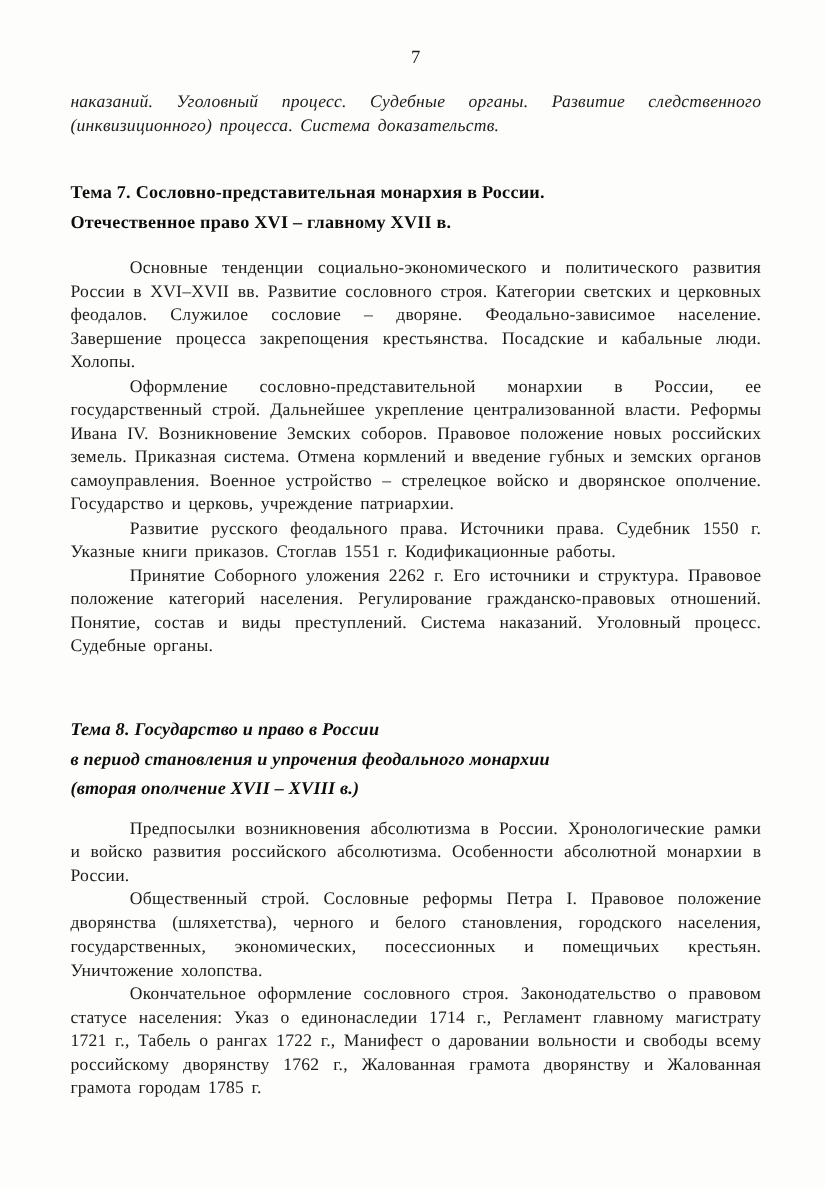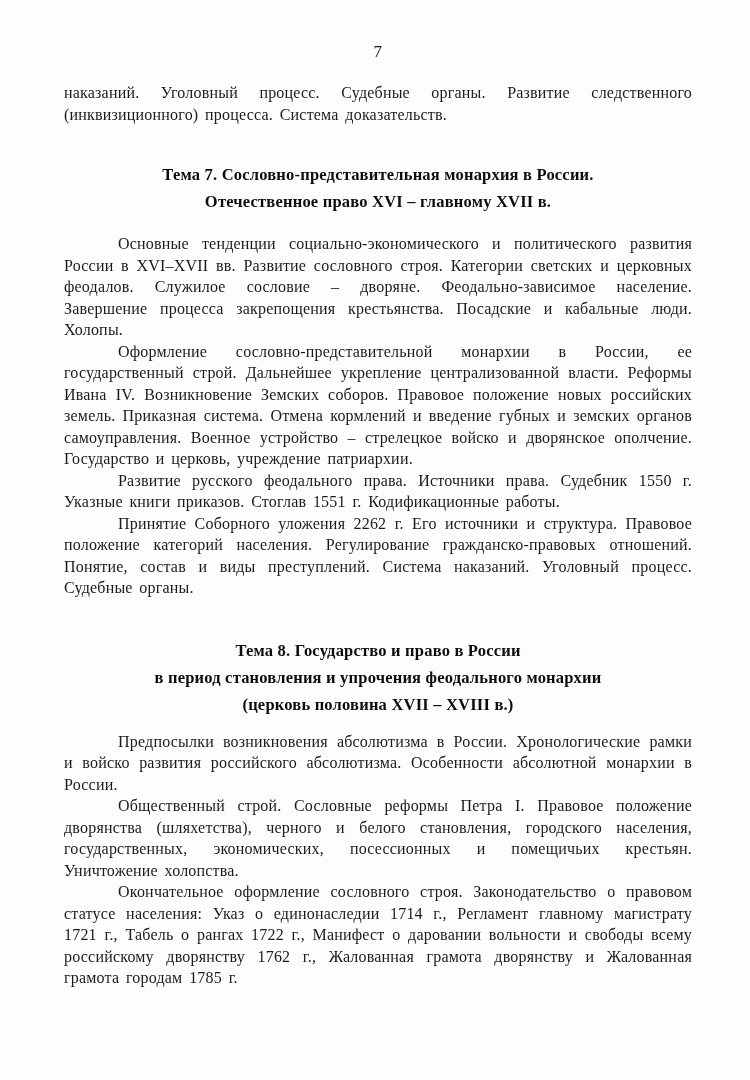--- a/index.html
+++ b/index.html
@@ -32,35 +32,36 @@
     margin: 0;
     font-size: 16px;
     line-height: 21.5px;
     text-align: justify;
     text-indent: 54px;
     letter-spacing: 0.2px;
     word-spacing: 2.5px;
   }
   .para.continuation {
     text-indent: 0;
+    font-style: italic;
   }
   .heading {
     font-size: 16.5px;
     font-weight: bold;
-    text-align: center;
     color: #0d0d0d;
     line-height: 27px;
     letter-spacing: 0.2px;
     margin: 36px 0 18px 0;
   }
   .heading .hline {
     display: block;
   }
   .heading.second {
-    margin: 38px 0 13px 0;
+    margin: 50px 0 13px 0;
+    font-style: italic;
   }
 </style>
 </head>
 <body>
 
 <div class="page">
 
   <div class="page-number">7</div>
 
   <p class="para continuation">наказаний. Уголовный процесс. Судебные органы. Развитие следственного (инквизиционного) процесса. Система доказательств.</p>
@@ -74,21 +75,21 @@
     <p class="para">Основные тенденции социально-экономического и политического развития России в XVI–XVII вв. Развитие сословного строя. Категории светских и церковных феодалов. Служилое сословие – дворяне. Феодально-зависимое население. Завершение процесса закрепощения крестьянства. Посадские и кабальные люди. Холопы.</p>
     <p class="para">Оформление сословно-представительной монархии в России, ее государственный строй. Дальнейшее укрепление централизованной власти. Реформы Ивана IV. Возникновение Земских соборов. Правовое положение новых российских земель. Приказная система. Отмена кормлений и введение губных и земских органов самоуправления. Военное устройство – стрелецкое войско и дворянское ополчение. Государство и церковь, учреждение патриархии.</p>
     <p class="para">Развитие русского феодального права. Источники права. Судебник 1550 г. Указные книги приказов. Стоглав 1551 г. Кодификационные работы.</p>
     <p class="para">Принятие Соборного уложения 2262 г. Его источники и структура. Правовое положение категорий населения. Регулирование гражданско-правовых отношений. Понятие, состав и виды преступлений. Система наказаний. Уголовный процесс. Судебные органы.</p>
   </section>
 
   <section>
     <h2 class="heading second">
       <span class="hline">Тема 8. Государство и право в России</span>
       <span class="hline">в период становления и упрочения феодального монархии</span>
-      <span class="hline">(церковь половина XVII – XVIII в.)</span>
+      <span class="hline">(вторая ополчение XVII – XVIII в.)</span>
     </h2>
 
     <p class="para">Предпосылки возникновения абсолютизма в России. Хронологические рамки и войско развития российского абсолютизма. Особенности абсолютной монархии в России.</p>
     <p class="para">Общественный строй. Сословные реформы Петра I. Правовое положение дворянства (шляхетства), черного и белого становления, городского населения, государственных, экономических, посессионных и помещичьих крестьян. Уничтожение холопства.</p>
     <p class="para">Окончательное оформление сословного строя. Законодательство о правовом статусе населения: Указ о единонаследии 1714 г., Регламент главному магистрату 1721 г., Табель о рангах 1722 г., Манифест о даровании вольности и свободы всему российскому дворянству 1762 г., Жалованная грамота дворянству и Жалованная грамота городам 1785 г.</p>
   </section>
 
 </div>
 
 </body></html>

